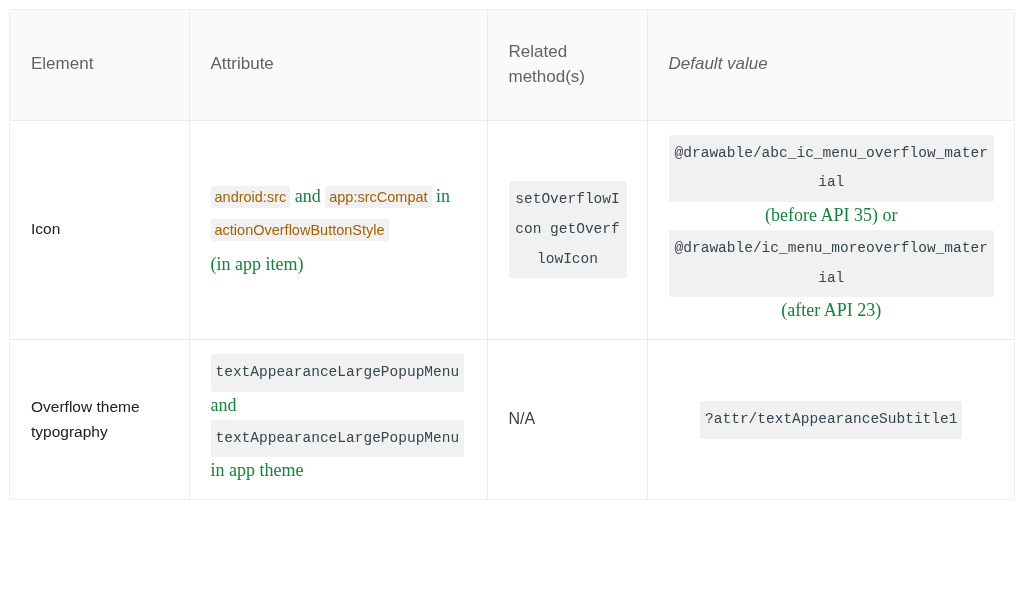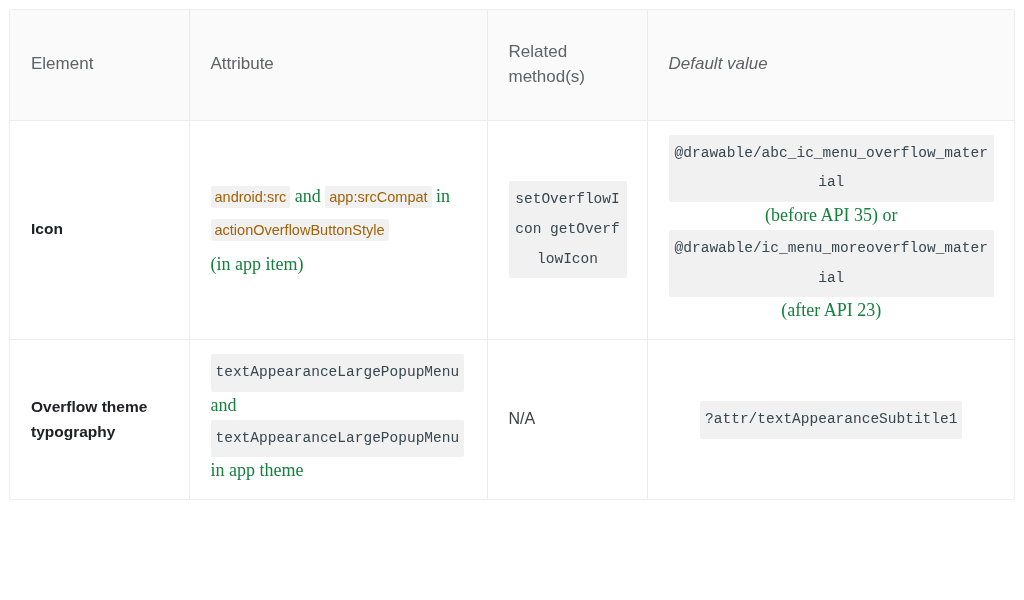--- a/index.html
+++ b/index.html
@@ -66,21 +66,21 @@
     padding: 14px 20px 14px 21px;
     box-sizing: border-box;
     font-size: 15.5px;
     line-height: 1.55;
     color: #3c4043;
   }
   tbody td:last-child { border-right: none; text-align: center; }
   tbody tr:last-child td { border-bottom: none; }
 
   .row-label {
-    font-weight: bold;
+    font-weight: normal;
     color: #202124;
     font-size: 15.5px;
     line-height: 1.6;
   }
 
   .cell-flow {
     display: block;
     line-height: 2.0;
     word-break: break-word;
   }

